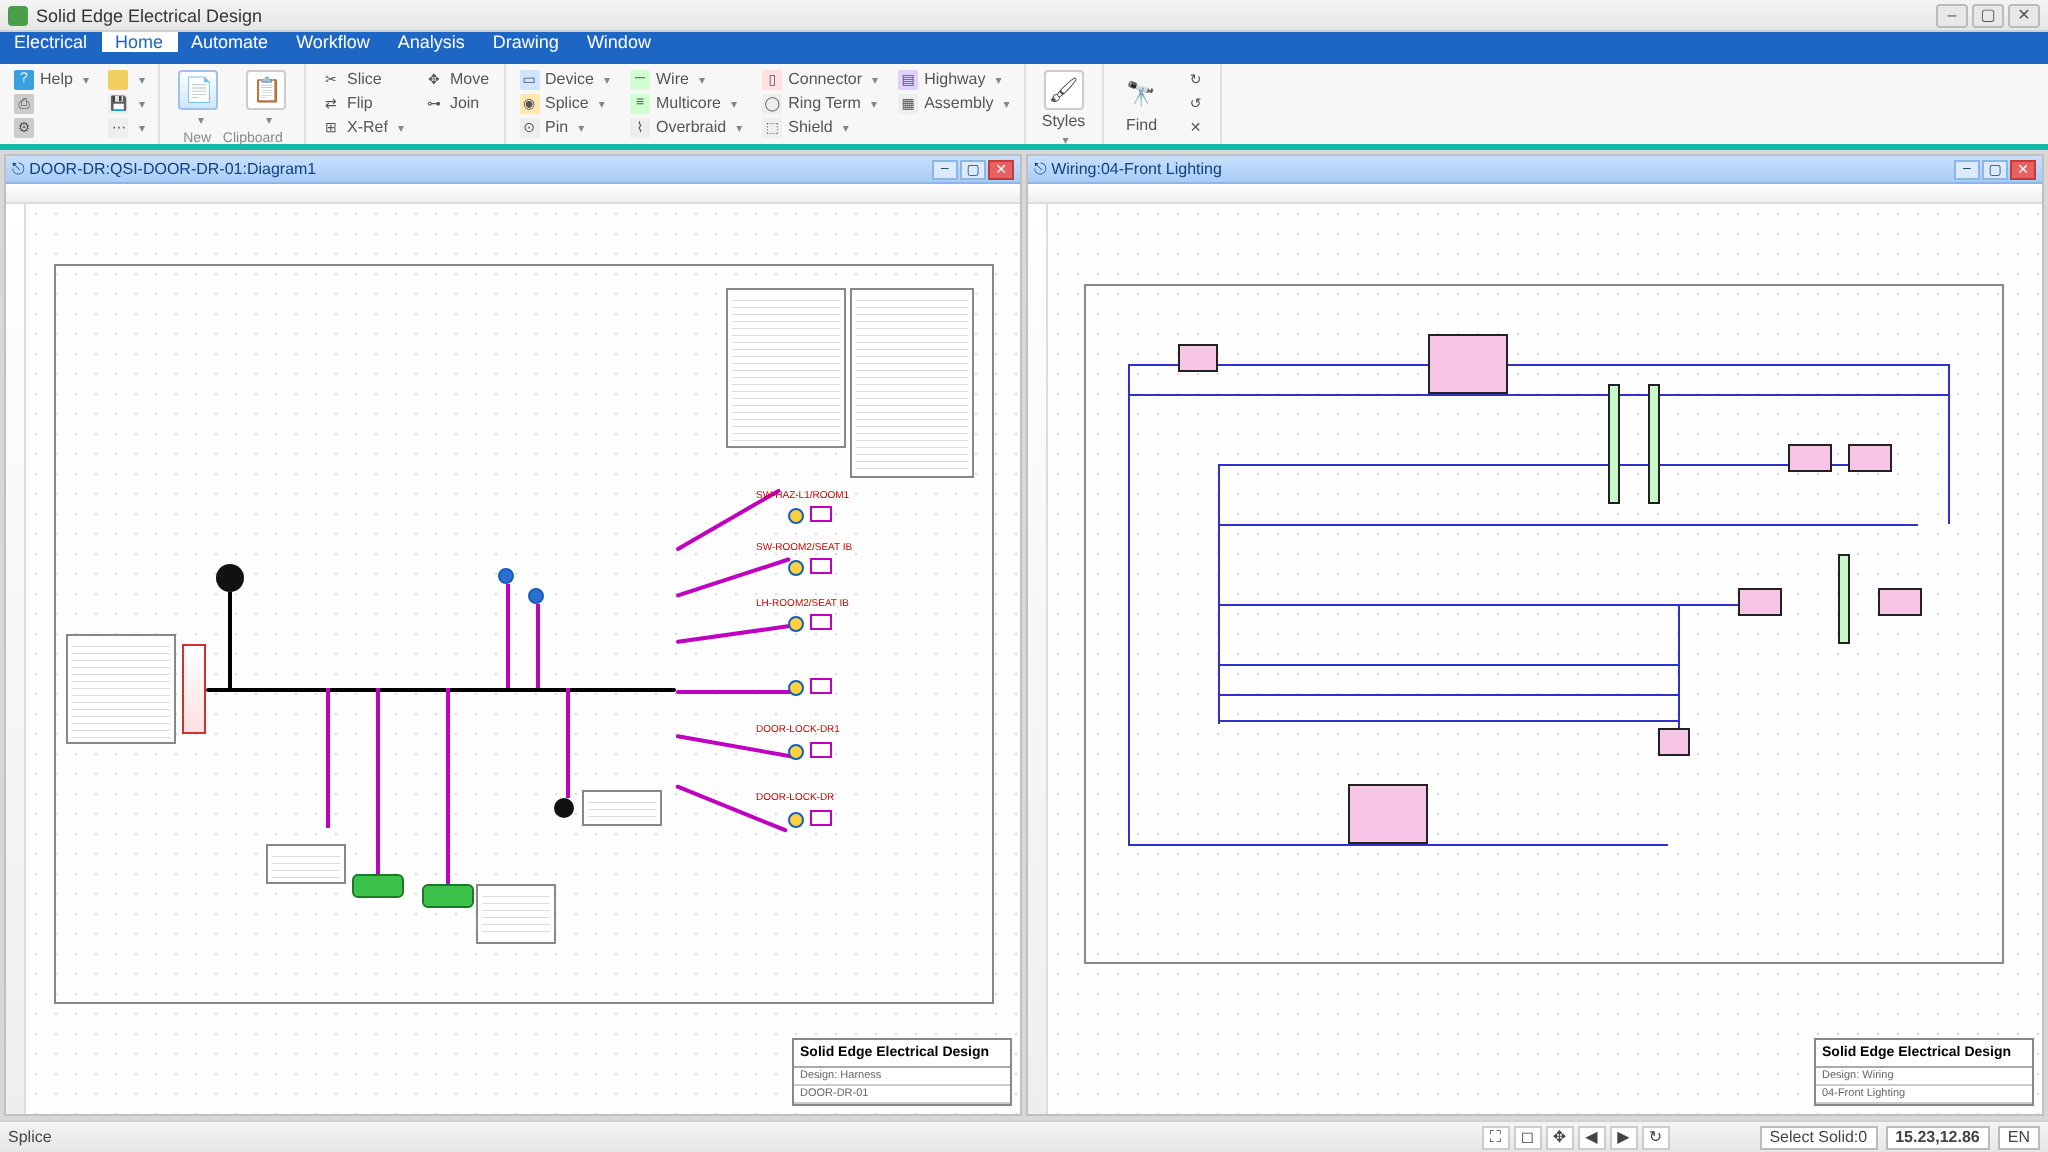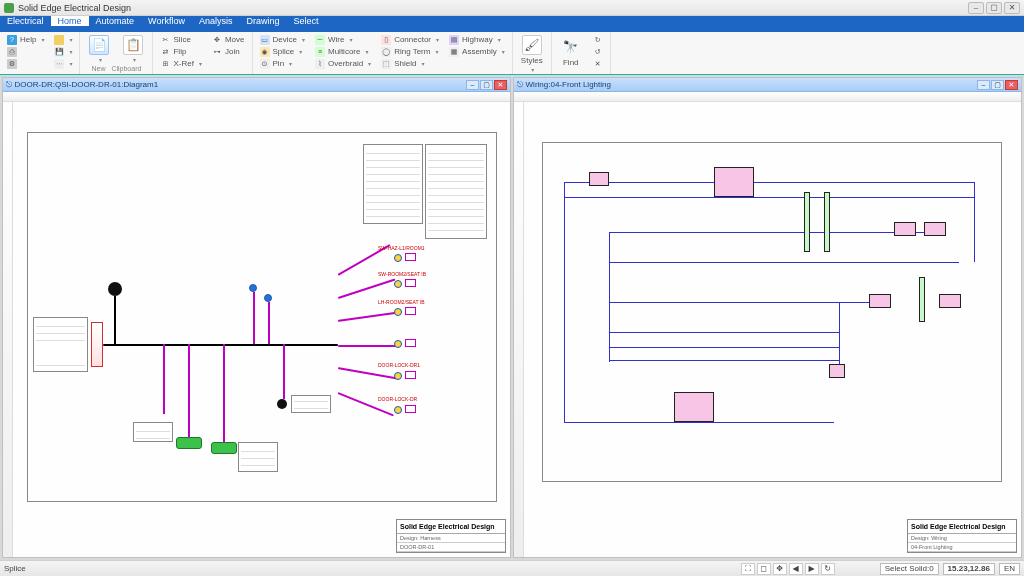--- a/index.html
+++ b/index.html
@@ -9,21 +9,21 @@
 .titlebar { height: 16px; background: linear-gradient(#f4f4f4,#e6e6e6); border-bottom: 1px solid #d0d0d0; display: flex; align-items: center; padding: 0 4px; font-size: 9px; color: #333; }
 .titlebar .spacer { flex: 1; }
 .winbtn { width: 16px; height: 12px; margin-left: 2px; background: #e8e8e8; border: 1px solid #bbb; border-radius: 2px; display: flex; align-items: center; justify-content: center; font-size: 8px; color: #555; cursor: pointer; }
 
 
 .menutabs { height: 16px; background: #1e66c4; display: flex; align-items: flex-start; font-size: 9px; color: #fff; }
 .menutab { padding: 0 7px; display: flex; align-items: center; cursor: pointer; }
 .menutab.active { background: #fff; color: #1e66c4; font-weight: 400; }
 
 
-.ribbon { height: 43px; background: #f7f7f7; border-bottom: 1px solid #14b8a6; display: flex; align-items: stretch; font-size: 8px; color: #555; }
+.ribbon { height: 43px; background: #f7f7f7; border-bottom: 3px solid #14b8a6; display: flex; align-items: stretch; font-size: 8px; color: #555; }
 .rgrp { border-right: 1px solid #e0e0e0; padding: 2px 4px; display: flex; flex-direction: column; justify-content: space-between; }
 .rgrp-label { text-align: center; font-size: 7px; color: #888; margin-top: 1px; }
 .rgrp-body { display: flex; gap: 4px; flex: 1; }
 .bigbtn { width: 30px; display: flex; flex-direction: column; align-items: center; justify-content: center; gap: 1px; cursor: pointer; padding: 1px 2px; }
 .bigbtn .ic { width: 20px; height: 20px; border-radius: 2px; display:flex;align-items:center;justify-content:center;font-size:12px;}
 .smallcol { display: flex; flex-direction: column; gap: 1px; }
 .smallbtn { height: 11px; display: flex; align-items: center; gap: 3px; padding: 0 3px; cursor: pointer; white-space: nowrap; }
 .smallbtn .ic { width: 10px; height: 10px; border-radius: 1px; display:inline-flex;align-items:center;justify-content:center;font-size:7px;}
 .dd::after { content:"▾"; font-size:6px; margin-left:2px; color:#888;}
 
@@ -81,21 +81,21 @@
   <div class="winbtn">✕</div>
 </div>
 
 <div class="menutabs">
   <div class="menutab">Electrical</div>
   <div class="menutab active">Home</div>
   <div class="menutab">Automate</div>
   <div class="menutab">Workflow</div>
   <div class="menutab">Analysis</div>
   <div class="menutab">Drawing</div>
-  <div class="menutab">Select</div>
+  <div class="menutab">Window</div>
 </div>
 
 <div class="ribbon">
   <div class="rgrp">
     <div class="rgrp-body">
       <div class="smallcol">
         <div class="smallbtn dd">
             <span class="ic" style="background:#3aa0e0;color:#fff;">?</span>
             <span>Help</span>
           </div>

